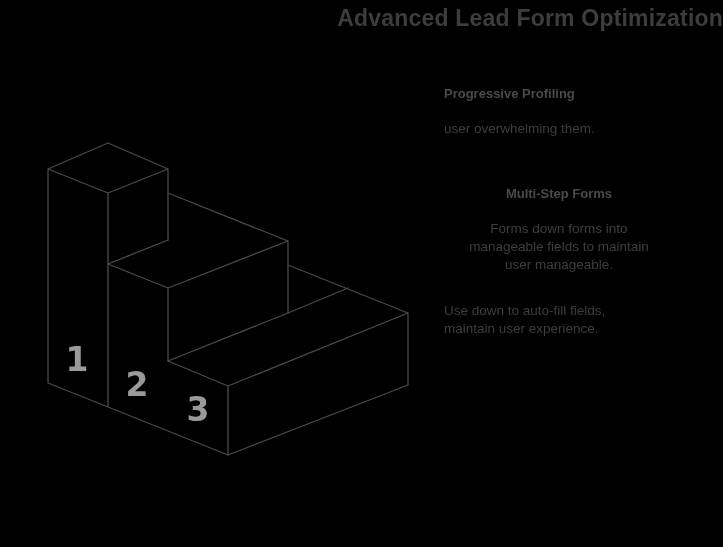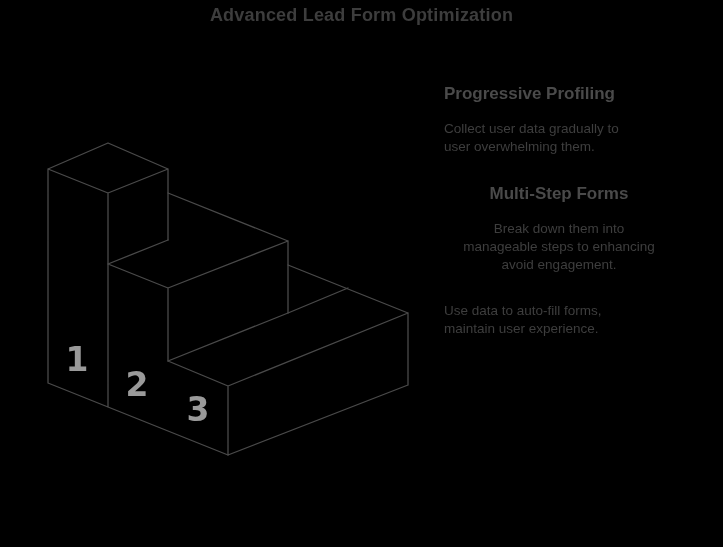--- a/index.html
+++ b/index.html
@@ -5,35 +5,35 @@
   html,body{margin:0;padding:0;}
   body{
     width:723px;height:547px;
     background:var(--background,#000);
     font-family:"Liberation Sans",sans-serif;
     position:relative;overflow:hidden;
   }
   .stage{position:absolute;inset:0;width:723px;height:547px;}
   .title{
     position:absolute;left:0;top:5px;width:723px;
-    text-align:center;
-    font-size:18px;font-weight:bold;letter-spacing:.2px;
+    text-align:right;
+    font-size:23px;font-weight:bold;letter-spacing:.2px;
     color:var(--title,#3d3d3d);
   }
   .diagram-svg{position:absolute;left:0;top:0;width:723px;height:547px;}
   .diagram-svg path{fill:none;stroke:var(--wireframe,#4a4a4a);stroke-width:1.3;stroke-linejoin:round;stroke-linecap:round;}
   .step-num{
     font-family:"DejaVu Sans",sans-serif;
     font-weight:bold;font-size:33px;
     fill:var(--step_number,#9a9a9a);
   }
   .sections{position:absolute;left:444px;top:0;width:230px;}
   .section{position:absolute;left:0;width:230px;}
   .section-heading{
-    font-size:17px;line-height:19px;font-weight:bold;
+    font-size:13px;line-height:19px;font-weight:bold;
     color:var(--heading,#4a4a4a);
     margin:0 0 17px 0;
   }
   .section-body{margin:0;}
   .body-line{
     font-size:13.5px;line-height:18px;
     color:var(--body,#3e3e3e);
   }
   .s1{top:84px;} .s2{top:184px;text-align:center;} .s3{top:302px;}
 </style>
@@ -73,35 +73,34 @@
     <text class="step-num" x="77" y="371" text-anchor="middle">1</text>
     <text class="step-num" x="137" y="396" text-anchor="middle">2</text>
     <text class="step-num" x="198" y="421" text-anchor="middle">3</text>
   </svg>
 
   <div class="sections">
 
     <div class="section s1">
       <h3 class="section-heading">Progressive Profiling</h3>
       <div class="section-body">
-        <div class="body-line">Collect user data gradually to</div>
         <div class="body-line">user overwhelming them.</div>
       </div>
     </div>
 
     <div class="section s2">
       <h3 class="section-heading">Multi-Step Forms</h3>
       <div class="section-body">
-        <div class="body-line">Break down them into</div>
-        <div class="body-line">manageable steps to enhancing</div>
-        <div class="body-line">avoid engagement.</div>
+        <div class="body-line">Forms down forms into</div>
+        <div class="body-line">manageable fields to maintain</div>
+        <div class="body-line">user manageable.</div>
       </div>
     </div>
 
     <div class="section s3">
       <div class="section-body">
-        <div class="body-line">Use data to auto-fill forms,</div>
+        <div class="body-line">Use down to auto-fill fields,</div>
         <div class="body-line">maintain user experience.</div>
       </div>
     </div>
 
   </div>
 </div>
 
 </body></html>

